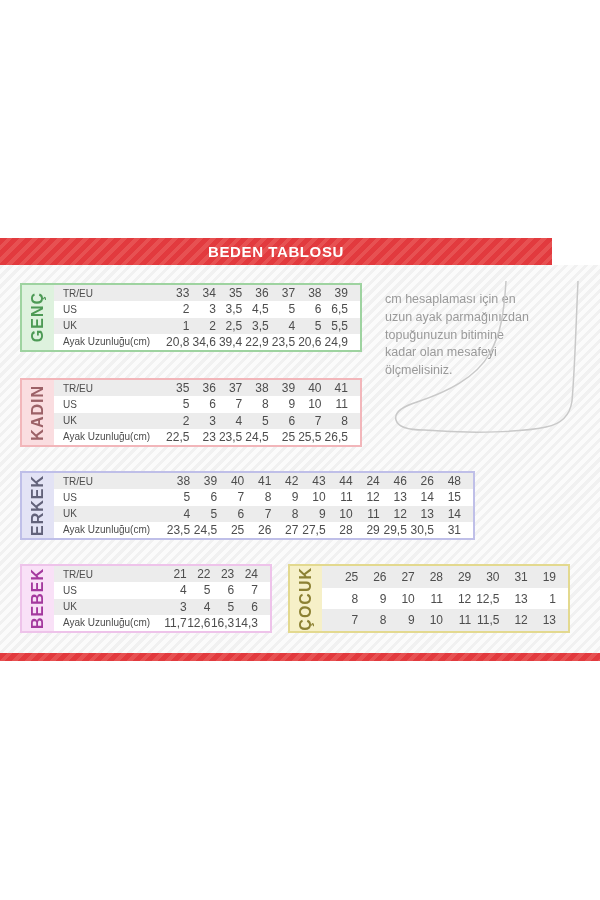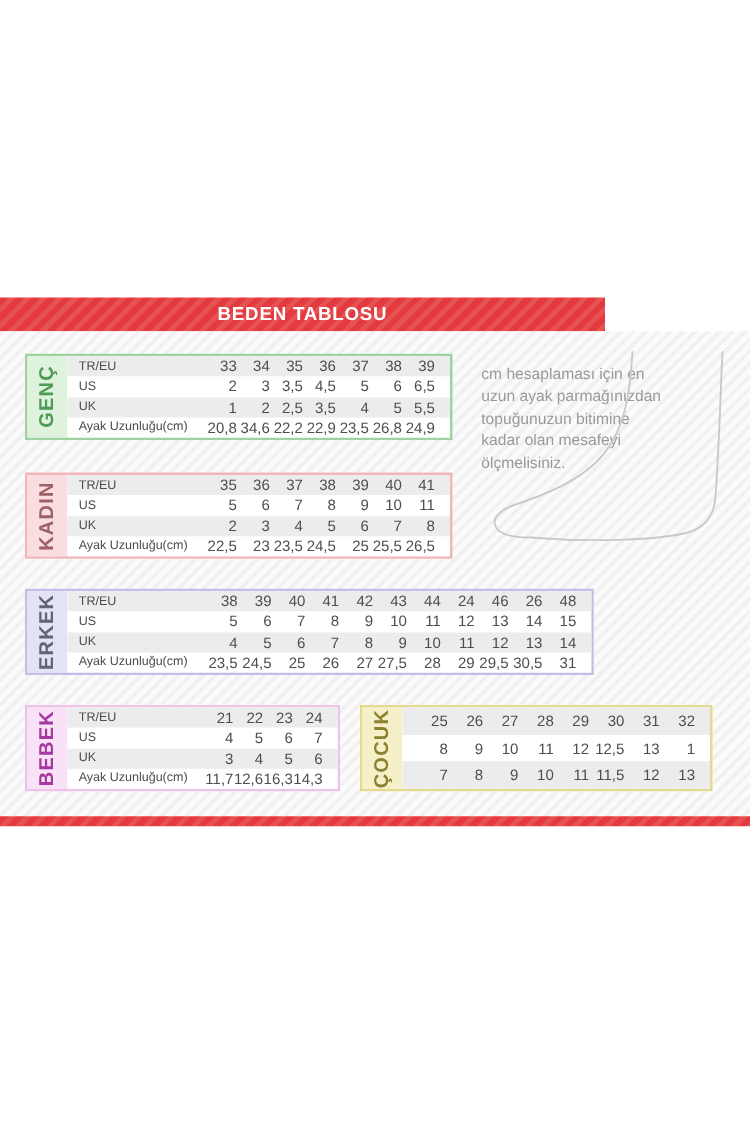--- a/index.html
+++ b/index.html
@@ -1,21 +1,21 @@
 <!DOCTYPE html>
 <html><head>
 <meta charset="utf-8">
 <style>
   html,body { margin:0; padding:0; background:#fff; }
   .page {
     position:relative; width:600px; height:900px; background:#ffffff;
     font-family:"Liberation Sans", sans-serif; overflow:hidden;
   }
   .banner {
-    position:absolute; left:0; top:238px; width:484px; height:27px;
+    position:absolute; left:0; top:238px; width:552px; height:27px;
     background:repeating-linear-gradient(135deg,#e23a3e 0 5px,#e75152 5px 9px);
     display:flex; align-items:center; justify-content:center;
   }
   .banner span { color:#fff; font-weight:bold; font-size:15px; letter-spacing:.6px; }
   .content {
     position:absolute; left:0; top:265px; width:600px; height:388px;
     background:repeating-linear-gradient(135deg,#f1f1f1 0 3px,#fbfbfb 3px 7px);
   }
   .redline {
     position:absolute; left:0; top:653px; width:600px; height:8px;
@@ -94,24 +94,24 @@
           <span class="cell">2,5</span>
           <span class="cell">3,5</span>
           <span class="cell">4</span>
           <span class="cell">5</span>
           <span class="cell">5,5</span>
         </div>
         <div class="trow">
           <span class="rowlabel">Ayak Uzunluğu(cm)</span>
           <span class="cell">20,8</span>
           <span class="cell">34,6</span>
-          <span class="cell">22,2</span>
+          <span class="cell">39,4</span>
           <span class="cell">22,9</span>
           <span class="cell">23,5</span>
-          <span class="cell">26,8</span>
+          <span class="cell">20,6</span>
           <span class="cell">24,9</span>
         </div>
       </div>
   </div>
 
   <div class="sizetable t-kadin" style="border-color: rgb(242, 182, 186);">
     <div class="side-label" style="background: rgb(250, 221, 224); color: rgb(156, 97, 103);">
         <span>KADIN</span>
       </div>
     <div class="rows">
@@ -264,21 +264,21 @@
       </div>
     <div class="rows">
         <div class="trow">
           <span class="cell">25</span>
           <span class="cell">26</span>
           <span class="cell">27</span>
           <span class="cell">28</span>
           <span class="cell">29</span>
           <span class="cell">30</span>
           <span class="cell">31</span>
-          <span class="cell">32</span>
+          <span class="cell">19</span>
         </div>
         <div class="trow">
           <span class="cell">8</span>
           <span class="cell">9</span>
           <span class="cell">10</span>
           <span class="cell">11</span>
           <span class="cell">12</span>
           <span class="cell">12,5</span>
           <span class="cell">13</span>
           <span class="cell">1</span>

